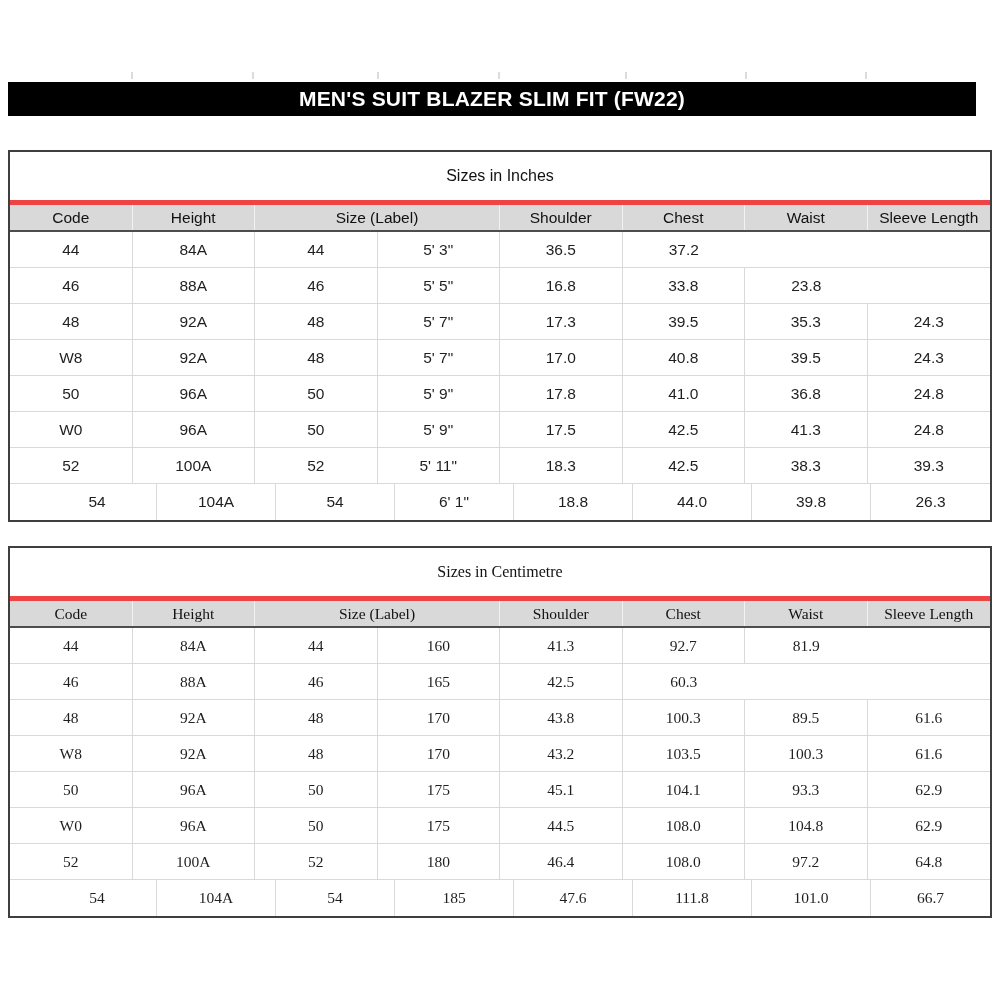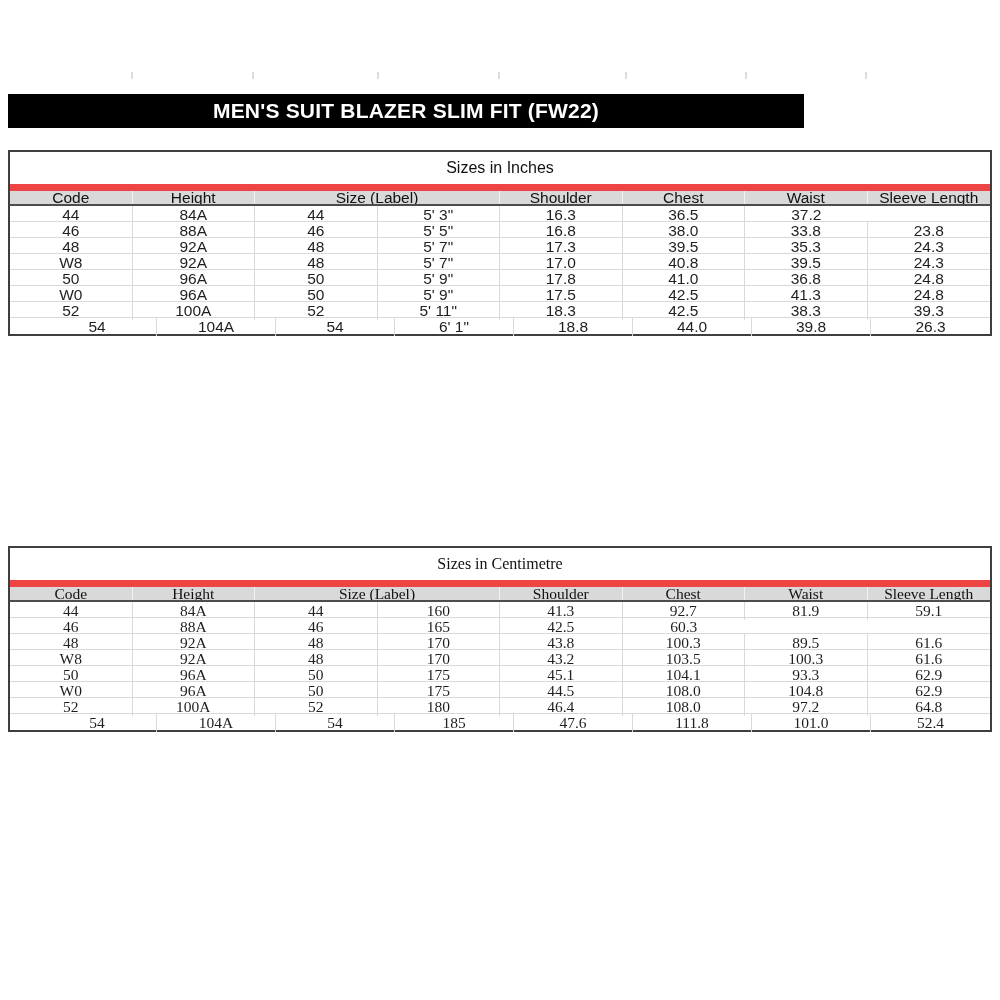--- a/index.html
+++ b/index.html
@@ -24,76 +24,75 @@
     top:72px;
     width:2px;
     height:7px;
     background:#dcdcdc;
   }
   
   .banner{
     position:absolute;
     left:8px;
     top:82px;
-    width:796px;
+    width:968px;
     height:34px;
     background:var(--banner-bg);
     color:var(--banner-text);
     display:flex;
     align-items:center;
     justify-content:center;
-    margin-top:12px;
   }
   .banner h1{
     font-size:21px;
     font-weight:bold;
     letter-spacing:.2px;
   }
   
   .size-table{
     position:absolute;
     left:8px;
     width:984px;
     border:2px solid var(--border-dark);
     background:#ffffff;
   }
   .size-table.inches{top:150px;}
   .size-table.cm{top:546px;font-family:Liberation Serif, serif;}
   .tbl-title{
-    height:32px;
+    height:48px;
     display:flex;
     align-items:center;
     justify-content:center;
     font-size:16px;
     color:#111111;
   }
   .tbl-header{
     display:grid;
     grid-template-columns:repeat(8,1fr);
     background:var(--header-bg);
-    border-top:7px solid #ef4444;
+    border-top:5px solid #ef4444;
     border-bottom:2px solid #4d4d4d;
-    height:22px;
+    height:32px;
   }
   .hcell{
     display:flex;
     align-items:center;
     justify-content:center;
     font-size:15.5px;
     color:#111111;
     border-right:1px solid #f2f2f2;
     overflow:hidden;
     white-space:nowrap;
   }
   .hcell:last-child{border-right:none;}
   .hcell.span2{grid-column:span 2;}
   .trow{
     display:grid;
     grid-template-columns:repeat(8,1fr);
-    height:16px;
+    height:36px;
     border-bottom:1px solid var(--grid-line);
   }
   .trow:last-child{border-bottom:none;padding-left:28px;}
   .tcell{
     display:flex;
     align-items:center;
     justify-content:center;
     font-size:15.5px;
     color:var(--text);
     border-right:1px solid var(--grid-line);
@@ -128,31 +127,29 @@
     <div class="hcell">Chest</div>
     <div class="hcell">Waist</div>
     <div class="hcell">Sleeve Length</div>
   </div>
   <div class="tbl-body">
       <div class="trow">
         <div class="tcell">44</div>
         <div class="tcell">84A</div>
         <div class="tcell">44</div>
         <div class="tcell">5' 3"</div>
-        <div class="tcell">16.3</div>
         <div class="tcell">36.5</div>
         <div class="tcell">37.2</div>
       </div>
       <div class="trow">
         <div class="tcell">46</div>
         <div class="tcell">88A</div>
         <div class="tcell">46</div>
         <div class="tcell">5' 5"</div>
         <div class="tcell">16.8</div>
-        <div class="tcell">38.0</div>
         <div class="tcell">33.8</div>
         <div class="tcell">23.8</div>
       </div>
       <div class="trow">
         <div class="tcell">48</div>
         <div class="tcell">92A</div>
         <div class="tcell">48</div>
         <div class="tcell">5' 7"</div>
         <div class="tcell">17.3</div>
         <div class="tcell">39.5</div>
@@ -225,21 +222,20 @@
   </div>
   <div class="tbl-body">
       <div class="trow">
         <div class="tcell">44</div>
         <div class="tcell">84A</div>
         <div class="tcell">44</div>
         <div class="tcell">160</div>
         <div class="tcell">41.3</div>
         <div class="tcell">92.7</div>
         <div class="tcell">81.9</div>
-        <div class="tcell">59.1</div>
       </div>
       <div class="trow">
         <div class="tcell">46</div>
         <div class="tcell">88A</div>
         <div class="tcell">46</div>
         <div class="tcell">165</div>
         <div class="tcell">42.5</div>
         <div class="tcell">60.3</div>
       </div>
       <div class="trow">
@@ -293,16 +289,16 @@
         <div class="tcell">64.8</div>
       </div>
       <div class="trow">
         <div class="tcell">54</div>
         <div class="tcell">104A</div>
         <div class="tcell">54</div>
         <div class="tcell">185</div>
         <div class="tcell">47.6</div>
         <div class="tcell">111.8</div>
         <div class="tcell">101.0</div>
-        <div class="tcell">52.4</div>
+        <div class="tcell">66.7</div>
       </div>
     </div>
 </section>
 
 </body></html>

